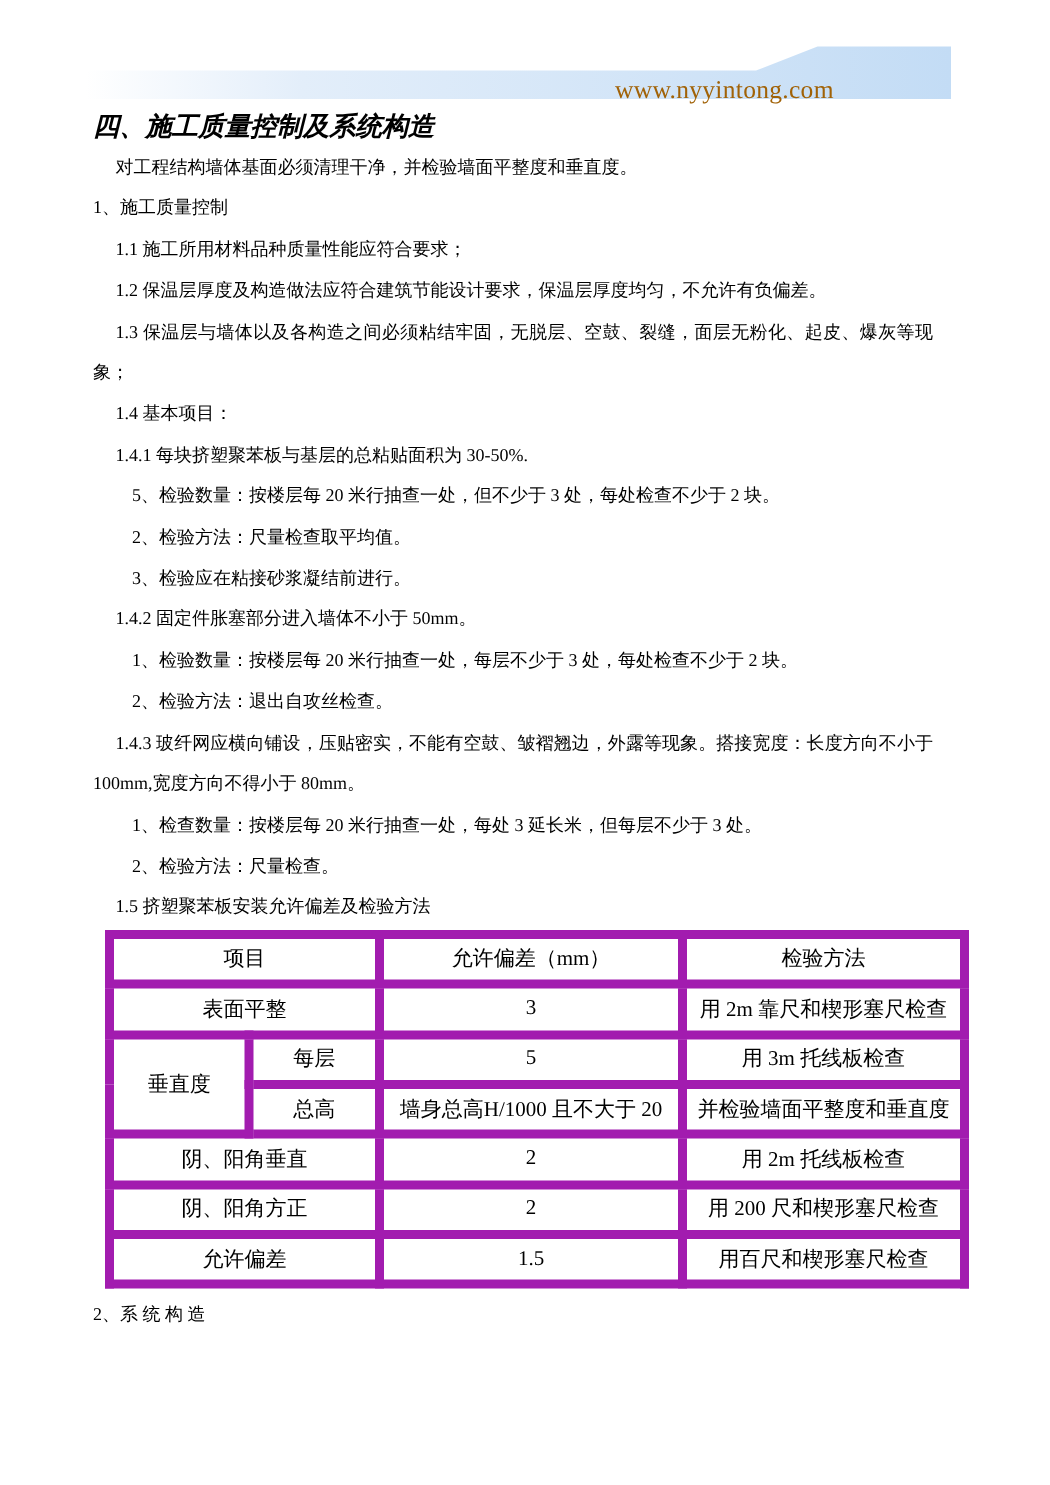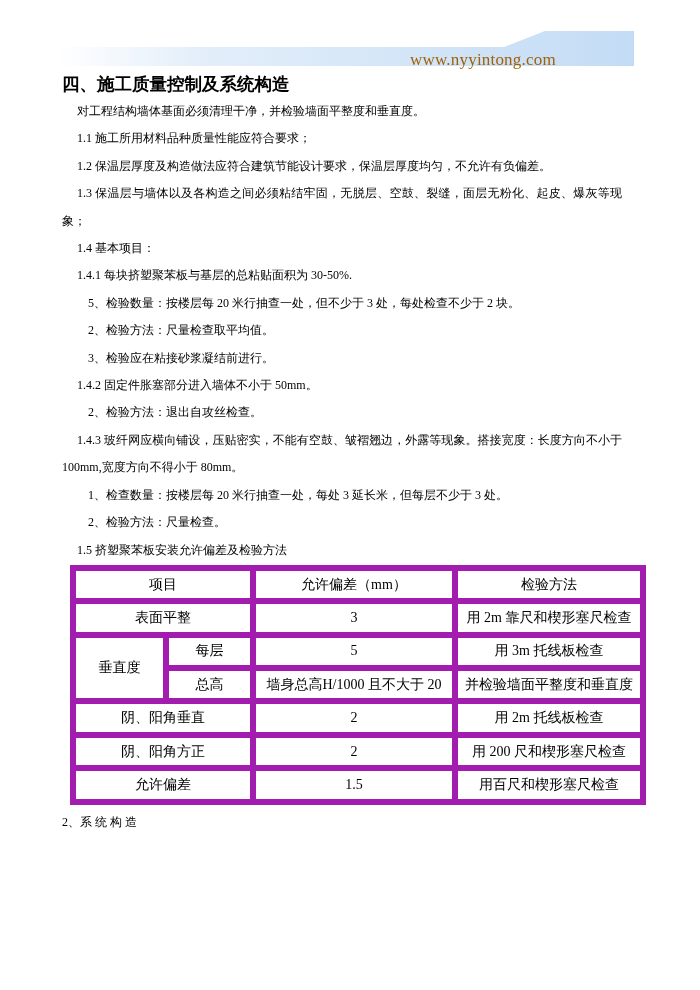--- a/index.html
+++ b/index.html
@@ -9,21 +9,21 @@
     overflow:hidden;
   }
   .banner-svg{position:absolute;left:0;top:0;display:block;}
   .site-url{
     position:absolute;left:410px;top:50px;font-size:17px;color:#a16207;
     font-family:"Liberation Serif","DejaVu Serif",serif;letter-spacing:.2px;
   }
   .content{position:absolute;left:62px;top:70px;width:578px;}
   .doc-heading{
     margin:0;font-size:17.5px;font-weight:bold;line-height:28px;
-    font-family:"Liberation Sans","DejaVu Sans",sans-serif;color:#000;
+    font-family:"Liberation Sans","DejaVu Sans",sans-serif;color:#000;font-style:italic;
   }
   .content p{
     margin:0;font-size:12px;line-height:27.4px;text-align:justify;
     width:560px;word-break:break-all;
   }
   .ind1{text-indent:15px;}
   .ind2{text-indent:26px;}
   table.spec{
     border-collapse:collapse;table-layout:fixed;width:570px;
     margin:1px 0 0 8px;font-size:14px;text-align:center;
@@ -50,29 +50,31 @@
     <path d="M57,47 H504 L545,31 H634 V66 H57 Z" fill="url(#bannerGrad)"></path>
   </svg>
 
   <div class="site-url">www.nyyintong.com</div>
 
   <div class="content">
 
     <h1 class="doc-heading">四、施工质量控制及系统构造</h1>
 
     <p class="ind1">对工程结构墙体基面必须清理干净，并检验墙面平整度和垂直度。</p>
+    <p>1、施工质量控制</p>
     <p class="ind1">1.1 施工所用材料品种质量性能应符合要求；</p>
     <p class="ind1">1.2 保温层厚度及构造做法应符合建筑节能设计要求，保温层厚度均匀，不允许有负偏差。</p>
     <p class="ind1">1.3 保温层与墙体以及各构造之间必须粘结牢固，无脱层、空鼓、裂缝，面层无粉化、起皮、爆灰等现象；</p>
     <p class="ind1">1.4 基本项目：</p>
     <p class="ind1">1.4.1 每块挤塑聚苯板与基层的总粘贴面积为 30-50%.</p>
     <p class="ind2">5、检验数量：按楼层每 20 米行抽查一处，但不少于 3 处，每处检查不少于 2 块。</p>
     <p class="ind2">2、检验方法：尺量检查取平均值。</p>
     <p class="ind2">3、检验应在粘接砂浆凝结前进行。</p>
     <p class="ind1">1.4.2 固定件胀塞部分进入墙体不小于 50mm。</p>
+    <p class="ind2">1、检验数量：按楼层每 20 米行抽查一处，每层不少于 3 处，每处检查不少于 2 块。</p>
     <p class="ind2">2、检验方法：退出自攻丝检查。</p>
     <p class="ind1">1.4.3 玻纤网应横向铺设，压贴密实，不能有空鼓、皱褶翘边，外露等现象。搭接宽度：长度方向不小于 100mm,宽度方向不得小于 80mm。</p>
     <p class="ind2">1、检查数量：按楼层每 20 米行抽查一处，每处 3 延长米，但每层不少于 3 处。</p>
     <p class="ind2">2、检验方法：尺量检查。</p>
     <p class="ind1">1.5 挤塑聚苯板安装允许偏差及检验方法</p>
 
     <table class="spec">
       <colgroup>
         <col style="width:93px">
           <col style="width:87px">

